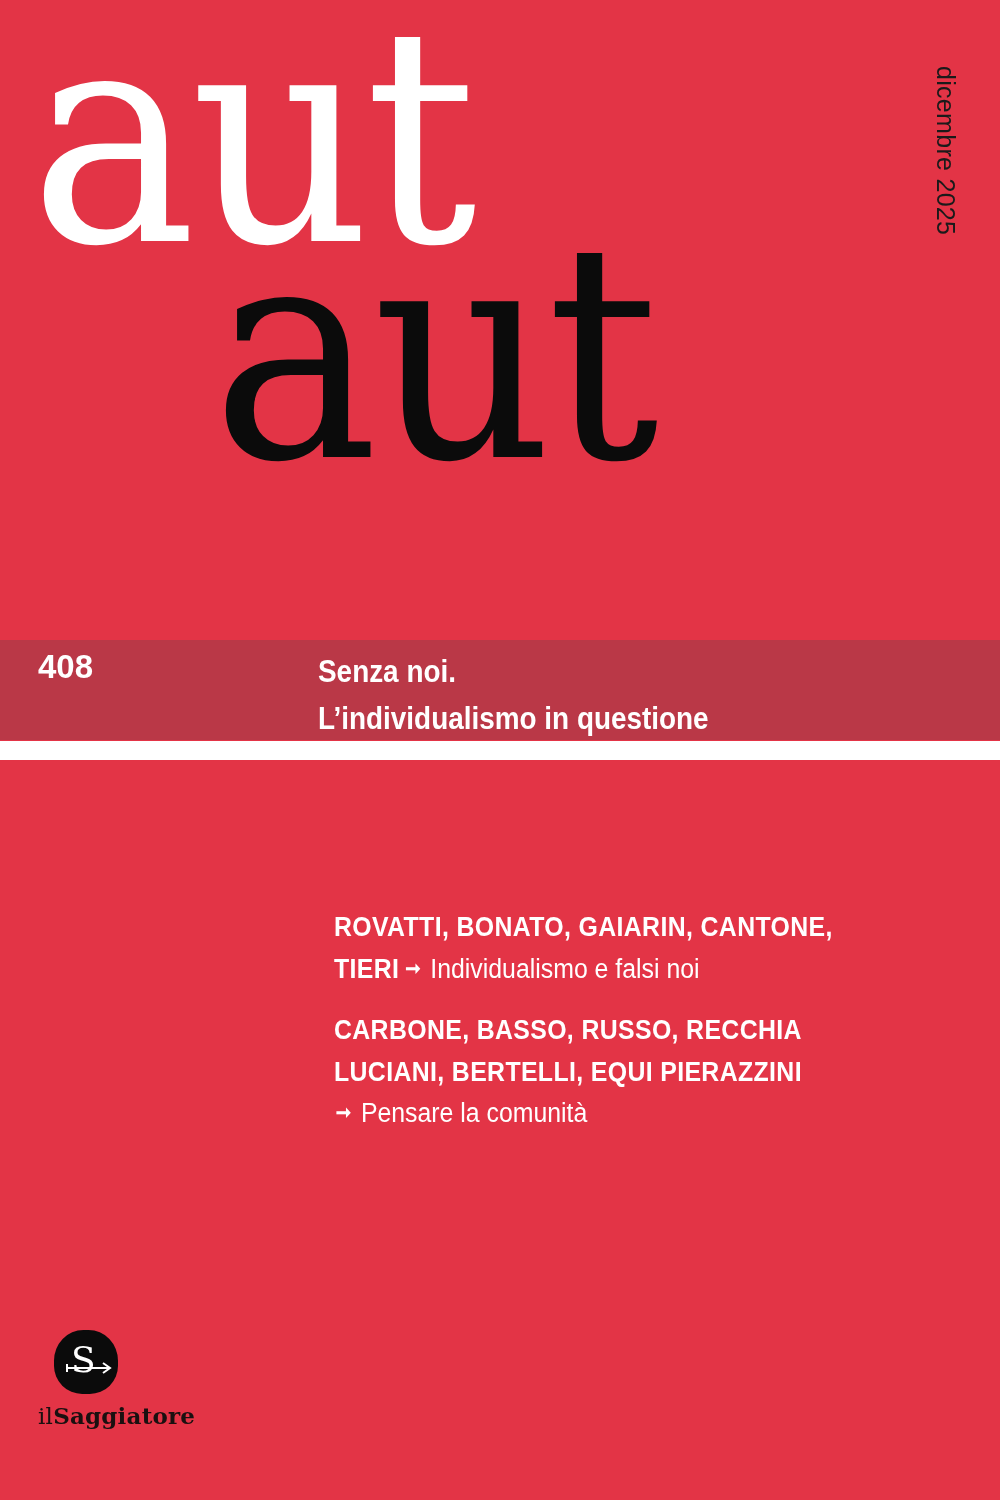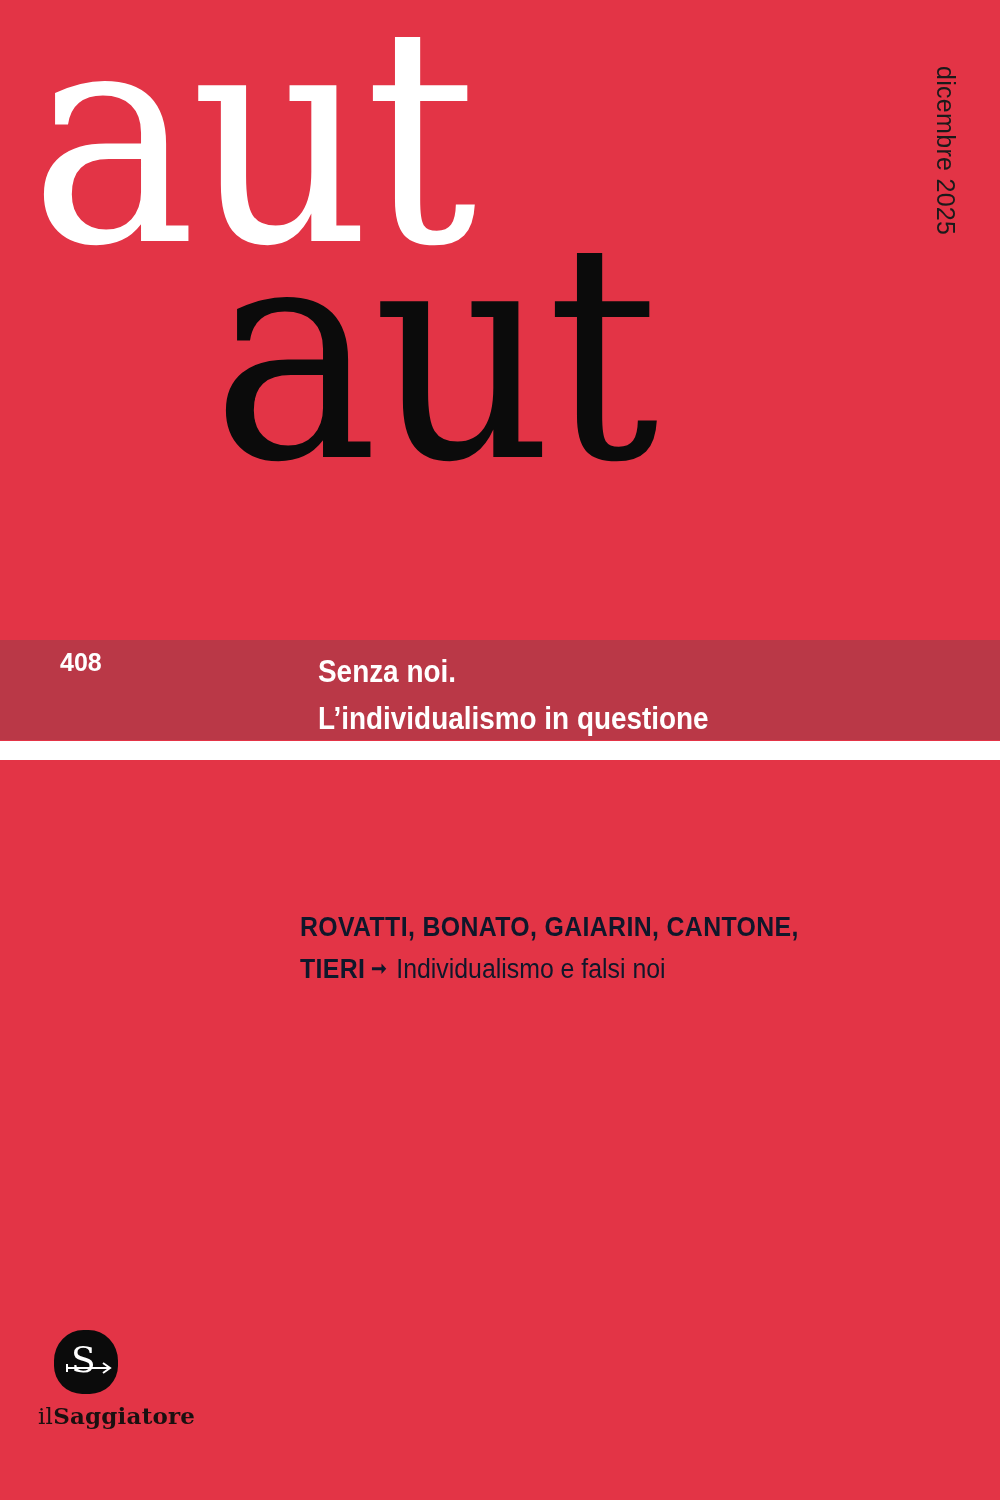--- a/index.html
+++ b/index.html
@@ -7,25 +7,25 @@
   .cover { position: absolute; inset: 0; width: 1000px; height: 1500px; background: #e33446; overflow: hidden; }
 
   .logo { position: absolute; font-family: "DejaVu Serif", "Liberation Serif", serif; font-weight: normal; line-height: 1; white-space: nowrap; }
   .logo-word { display: block; transform-origin: left top; letter-spacing: -6px; }
   .logo-white { left: 30px; top: -12px; color: #ffffff; font-size: 300px; transform: scaleX(0.93); transform-origin: left top; }
   .logo-black { left: 212px; top: 204px; color: #0b0b0b; font-size: 300px; transform: scaleX(0.93); transform-origin: left top; }
 
   .date { position: absolute; left: 960px; top: 66px; transform-origin: left top; transform: rotate(90deg); font-family: "Liberation Sans", sans-serif; font-size: 25px; color: #1a1a1a; white-space: nowrap; letter-spacing: 0.3px; }
 
   .band { position: absolute; left: 0; top: 640px; width: 1000px; height: 100px; background: #ba3847; }
-  .issue { position: absolute; left: 38px; top: 648px; font-family: "Liberation Sans", sans-serif; font-weight: bold; font-size: 25px; color: #ffffff; margin-left: 22px; }
+  .issue { position: absolute; left: 38px; top: 648px; font-family: "Liberation Sans", sans-serif; font-weight: bold; font-size: 33px; color: #ffffff; }
   .issue-title { position: absolute; left: 318px; top: 648px; font-family: "Liberation Sans", sans-serif; font-weight: bold; font-size: 31px; line-height: 47px; color: #ffffff; transform: scaleX(0.9); transform-origin: left top; white-space: nowrap; }
   .stripe { position: absolute; left: 0; top: 741px; width: 1000px; height: 19px; background: #ffffff; }
 
-  .contents { position: absolute; left: 300px; top: 907px; width: 660px; font-family: "Liberation Sans", sans-serif; color: #0f172a; }
+  .contents { position: absolute; left: 334px; top: 907px; width: 660px; font-family: "Liberation Sans", sans-serif; color: #ffffff; }
   .entry { margin-bottom: 20px; }
   .line { display: block; height: 41.5px; line-height: 41.5px; white-space: nowrap; transform: scaleX(0.92); transform-origin: left center; }
   .authors { font-weight: bold; font-size: 27px; letter-spacing: 0.4px; }
   .arrow { font-size: 20px; font-weight: bold; margin: 0 6px 0 2px; position: relative; top: -3px; }
   .topic { font-weight: normal; font-size: 27px; }
 
   .publisher { position: absolute; left: 38px; top: 1330px; }
   .pub-mark { position: absolute; left: 16px; top: 0; width: 64px; height: 64px; background: #0b0b0b; border-radius: 46% 46% 44% 44% / 48% 48% 44% 44%; }
   .pub-mark svg { position: absolute; left: 0; top: 0; }
   .pub-name { position: absolute; left: 0; top: 72px; font-family: "DejaVu Serif", "Liberation Serif", serif; font-size: 23px; color: #1a1010; white-space: nowrap; letter-spacing: 0.2px; }
@@ -59,20 +59,32 @@
         <span class="authors">ROVATTI, BONATO, GAIARIN, CANTONE,</span>
       </span>
       <span class="line">
         <span class="authors">TIERI</span>
         <span class="arrow">➞</span>
         <span class="topic">Individualismo e falsi noi</span>
       </span>
     </div>
 
 
+    <div class="entry">
+      <span class="line">
+        <span class="authors">CARBONE, BASSO, RUSSO, RECCHIA</span>
+      </span>
+      <span class="line">
+        <span class="authors">LUCIANI, BERTELLI, EQUI PIERAZZINI</span>
+      </span>
+      <span class="line">
+        <span class="arrow">➞</span>
+        <span class="topic">Pensare la comunità</span>
+      </span>
+    </div>
 
   </div>
 
   <div class="publisher">
     <div class="pub-mark">
       <svg width="64" height="64" viewBox="0 0 64 64">
         <text x="17" y="42" font-family="DejaVu Serif, serif" font-size="36" fill="#ffffff">S</text>
         <line x1="12" y1="38" x2="56" y2="38" stroke="#ffffff" stroke-width="2"></line>
         <polyline points="49,33 56,38 49,43" fill="none" stroke="#ffffff" stroke-width="2"></polyline>
         <line x1="13" y1="34" x2="13" y2="42" stroke="#ffffff" stroke-width="2"></line>

